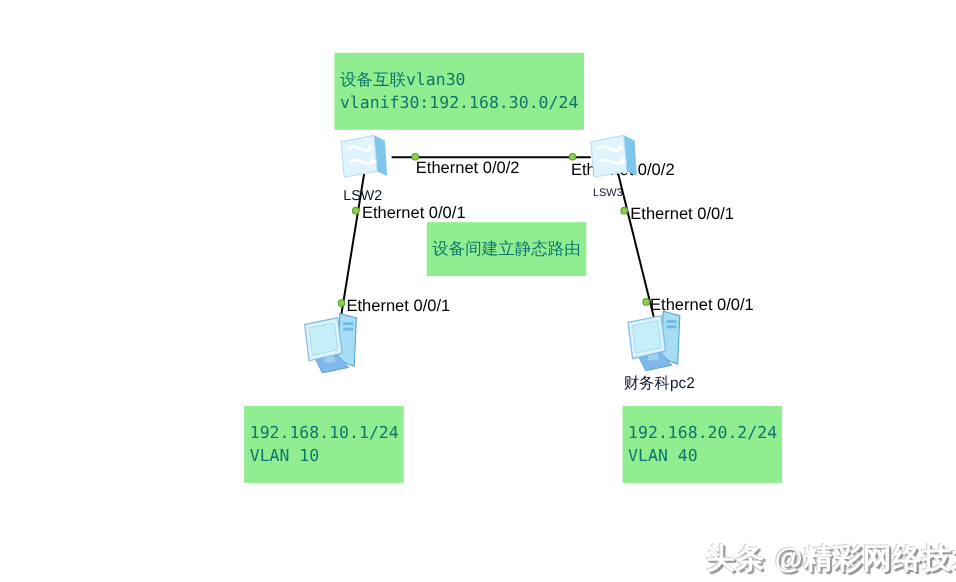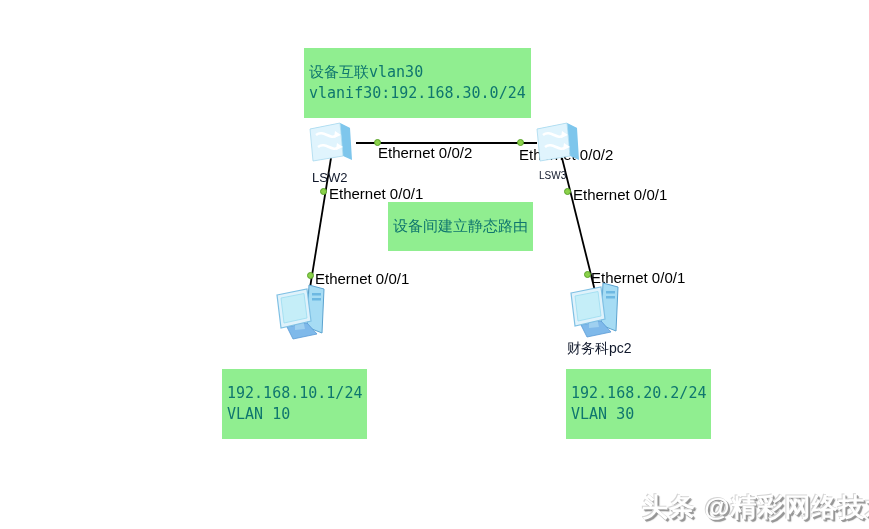--- a/index.html
+++ b/index.html
@@ -155,18 +155,18 @@
 
   <div class="annotation ann-static">设备间建立静态路由</div>
 
   <div class="annotation ann-pc1">
     <div>192.168.10.1/24</div>
     <div>VLAN 10</div>
   </div>
 
   <div class="annotation ann-pc2">
     <div>192.168.20.2/24</div>
-    <div>VLAN 30</div>
+    <div>VLAN 40</div>
   </div>
 
   <div class="watermark">头条 @精彩网络技术</div>
 
 </div>
 
 </body></html>

